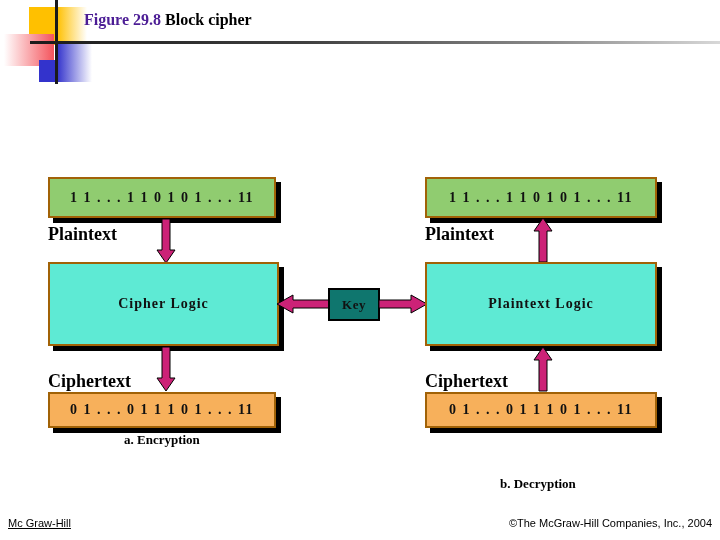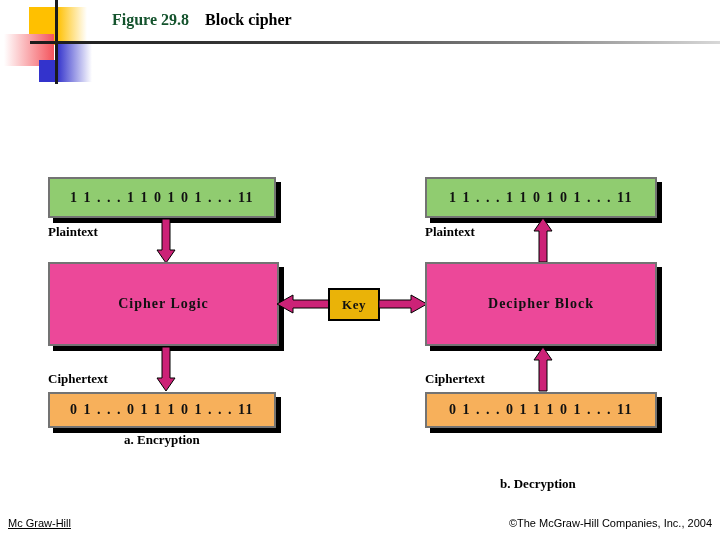--- a/index.html
+++ b/index.html
@@ -87,65 +87,64 @@
   .title {
     position: absolute;
     left: 84px;
     top: 11px;
     font-size: 16px;
     font-weight: bold;
     white-space: nowrap;
     letter-spacing: 0px;
   }
   .title .fig {
-    color: #14532d;
-    padding-left: 28px;
+    color: #4c1d95;
   }
   .title .sub {
     color: #000000;
-    margin-left: 16px;
+    margin-left: 4px;
   }
 
   
   .box {
     position: absolute;
     box-sizing: border-box;
-    border: 2px solid #737373;
+    border: 2px solid #a16207;
     box-shadow: 5px 5px 0 0 #000000;
     display: flex;
     align-items: center;
     justify-content: center;
     font-weight: bold;
     color: #111111;
     font-family: "Liberation Serif", serif;
   }
   .box-green  { background: #90CC70; }
-  .box-blue   { background: #ec4899; }
+  .box-blue   { background: #5eead4; }
   .box-orange { background: #F7B05B; }
   .box-key {
-    background: #eab308;
+    background: #0f766e;
     border: 2px solid #000000;
     box-shadow: none;
   }
   .bits {
     font-size: 14px;
     letter-spacing: 1.5px;
   }
   .logic-label {
     font-size: 14px;
     letter-spacing: 1px;
   }
   .key-label {
     font-size: 13px;
     letter-spacing: 0.5px;
   }
 
   .side-label {
     position: absolute;
-    font-size: 13px;
+    font-size: 18px;
     font-weight: bold;
     color: #000000;
     white-space: nowrap;
   }
   .caption {
     position: absolute;
     font-size: 13px;
     font-weight: bold;
     color: #000000;
     white-space: nowrap;
@@ -238,21 +237,21 @@
   </div>
   <div class="side-label" style="left:425px; top:224px;">Plaintext</div>
 
   <div class="arrow" style="left:533px; top:218px;">
     <svg width="20" height="45" viewBox="0 0 20 45">
       <path d="M6,44 L14,44 L14,13 L19,13 L10,0 L1,13 L6,13 Z" fill="#CC2277" stroke="#000000" stroke-width="1"></path>
     </svg>
   </div>
 
   <div class="box box-blue" style="left:425px; top:262px; width:232px; height:84px;">
-    <span class="logic-label">Decipher Block</span>
+    <span class="logic-label">Plaintext Logic</span>
   </div>
 
   <div class="arrow" style="left:533px; top:347px;">
     <svg width="20" height="45" viewBox="0 0 20 45">
       <path d="M6,44 L14,44 L14,13 L19,13 L10,0 L1,13 L6,13 Z" fill="#CC2277" stroke="#000000" stroke-width="1"></path>
     </svg>
   </div>
 
   <div class="side-label" style="left:425px; top:371px;">Ciphertext</div>
 

